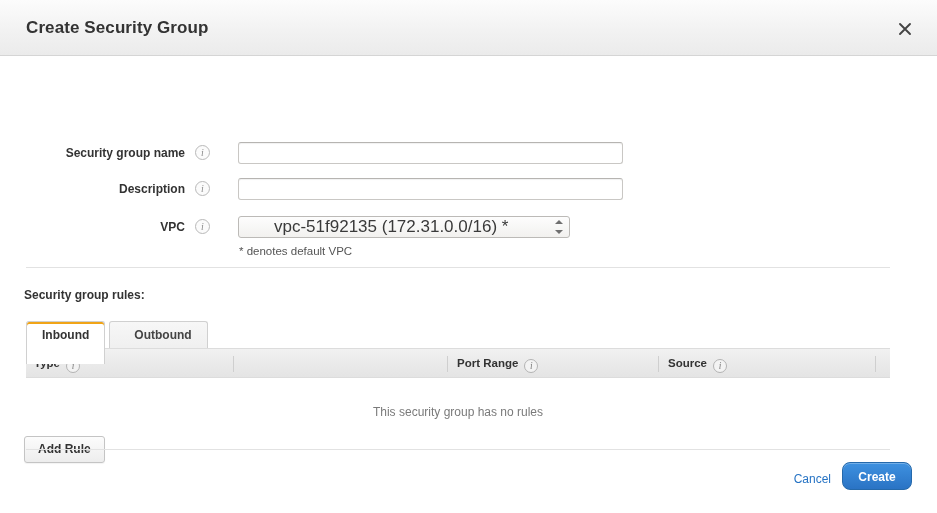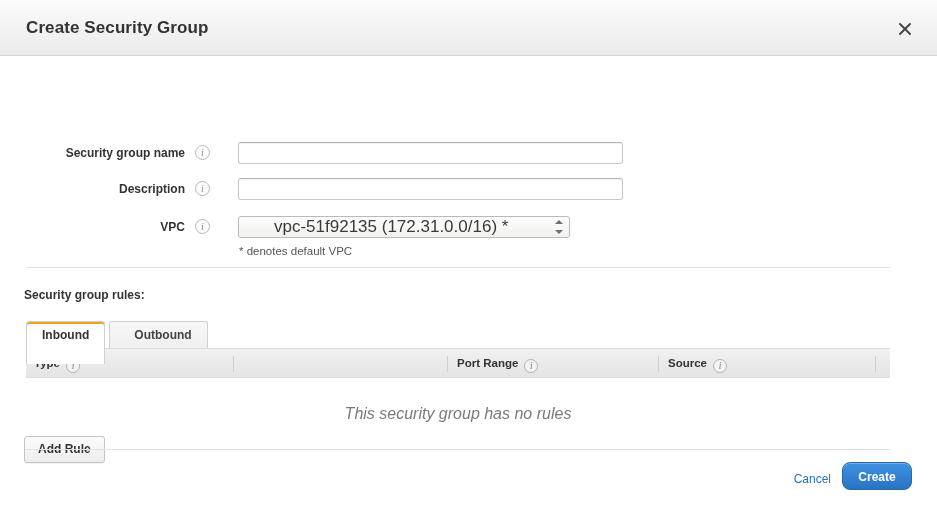--- a/index.html
+++ b/index.html
@@ -267,22 +267,21 @@
     height: 16px;
     background: #cfcfcf;
   }
 
   .empty-msg {
     position: absolute;
     left: 26px;
     top: 349px;
     width: 864px;
     text-align: center;
-    font-size: 16px;
-    font-style: italic;
+    font-size: 12px;
     color: #7a7a7a;
   }
 
   .btn-grey {
     position: absolute;
     left: 24px;
     top: 380px;
     height: 27px;
     padding: 0 13px;
     line-height: 25px;

